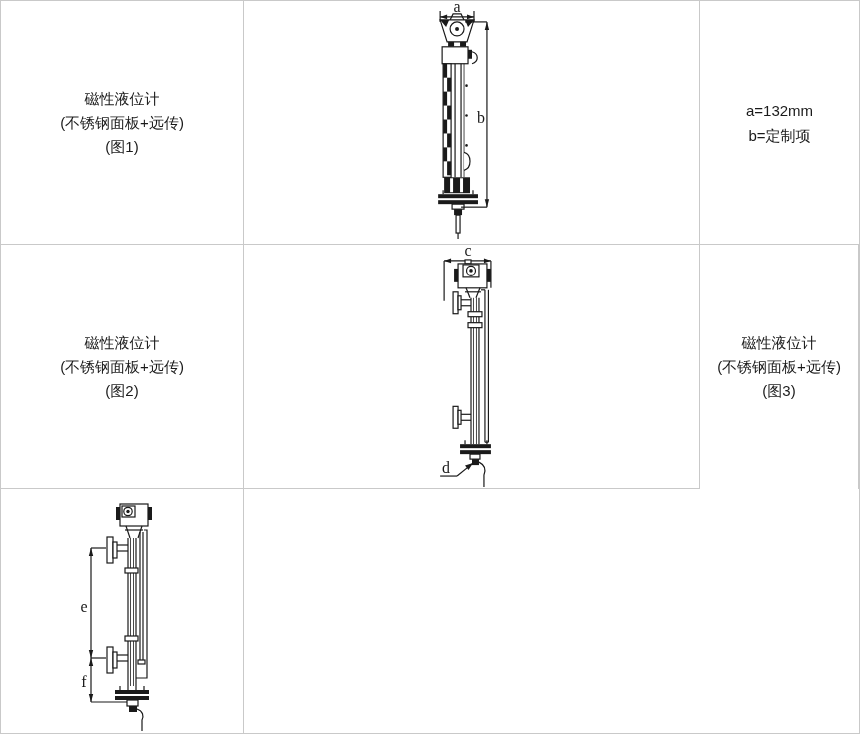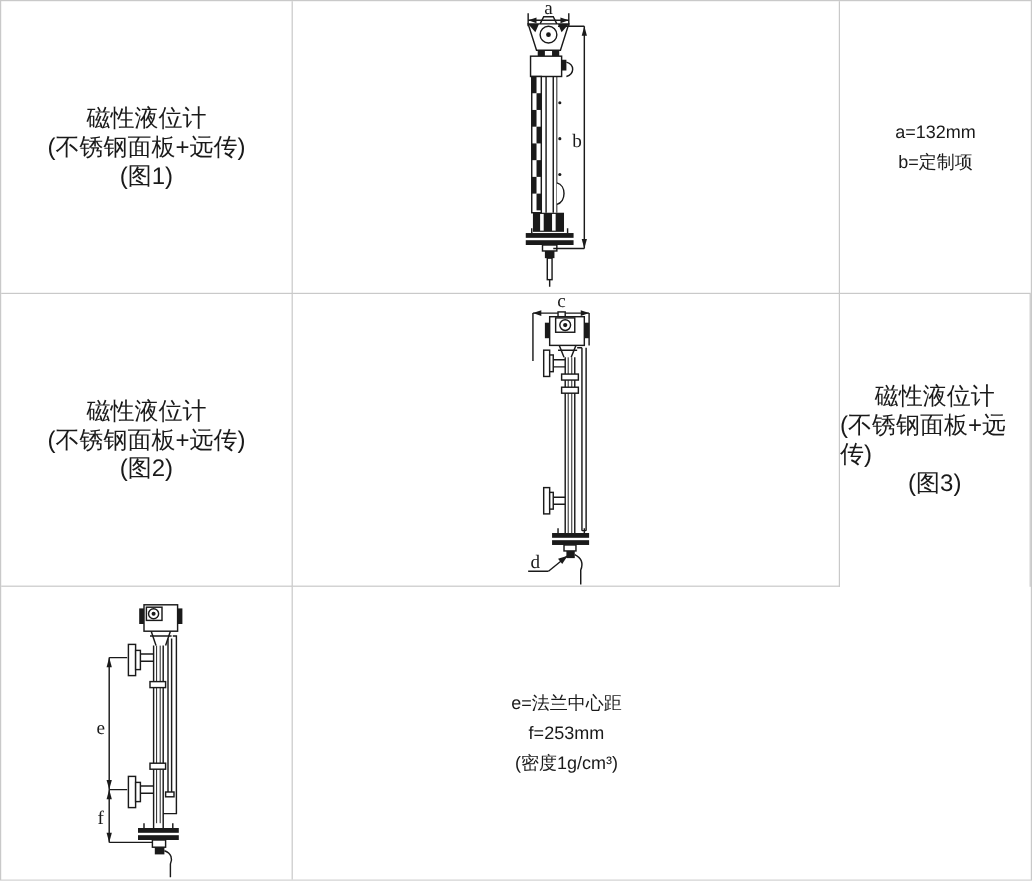--- a/index.html
+++ b/index.html
@@ -19,21 +19,21 @@
   }
   .cell {
     border-right:1px solid #c9c9c9;
     border-bottom:1px solid #c9c9c9;
     display:flex; flex-direction:column;
     align-items:center; justify-content:center;
     overflow:hidden;
   }
   .cell.col-last { border-right:none; }
   .cell.row-last { border-bottom:none; }
-  .title-line { font-size:20px; line-height:24px; text-align:left; color:#1a1a1a; }
+  .title-line { font-size:15px; line-height:24px; text-align:left; color:#1a1a1a; }
   .spec-line  { font-size:15px; line-height:25px; color:#1a1a1a; }
   .diagram-cell { justify-content:center; }
   svg { display:block; }
   .ln { stroke:#1a1a1a; stroke-width:1.2; fill:none; }
   .ln-thin { stroke:#1a1a1a; stroke-width:0.8; fill:none; }
   .fl { fill:#1a1a1a; stroke:none; }
   .wh { fill:#ffffff; stroke:#1a1a1a; stroke-width:1.2; }
   .whx { fill:#ffffff; stroke:none; }
   text.dim {
     font-family:"Liberation Serif", serif;
@@ -317,19 +317,14 @@
         <rect class="wh" x="233" y="210" width="11" height="6"></rect>
         <rect class="fl" x="235" y="216" width="8" height="6"></rect>
       </g>
 
       <g>
         <path class="ln" d="M243,219 C249,221 250,226 248,230 L248,241"></path>
       </g>
     </svg>
   </div>
 
-  <div class="cell col-last row-last">
-    <div class="spec-line">e=法兰中心距</div>
-    <div class="spec-line">f=253mm</div>
-    <div class="spec-line">(密度1g/cm³)</div>
-  </div>
 
 </div>
 
 </body></html>

